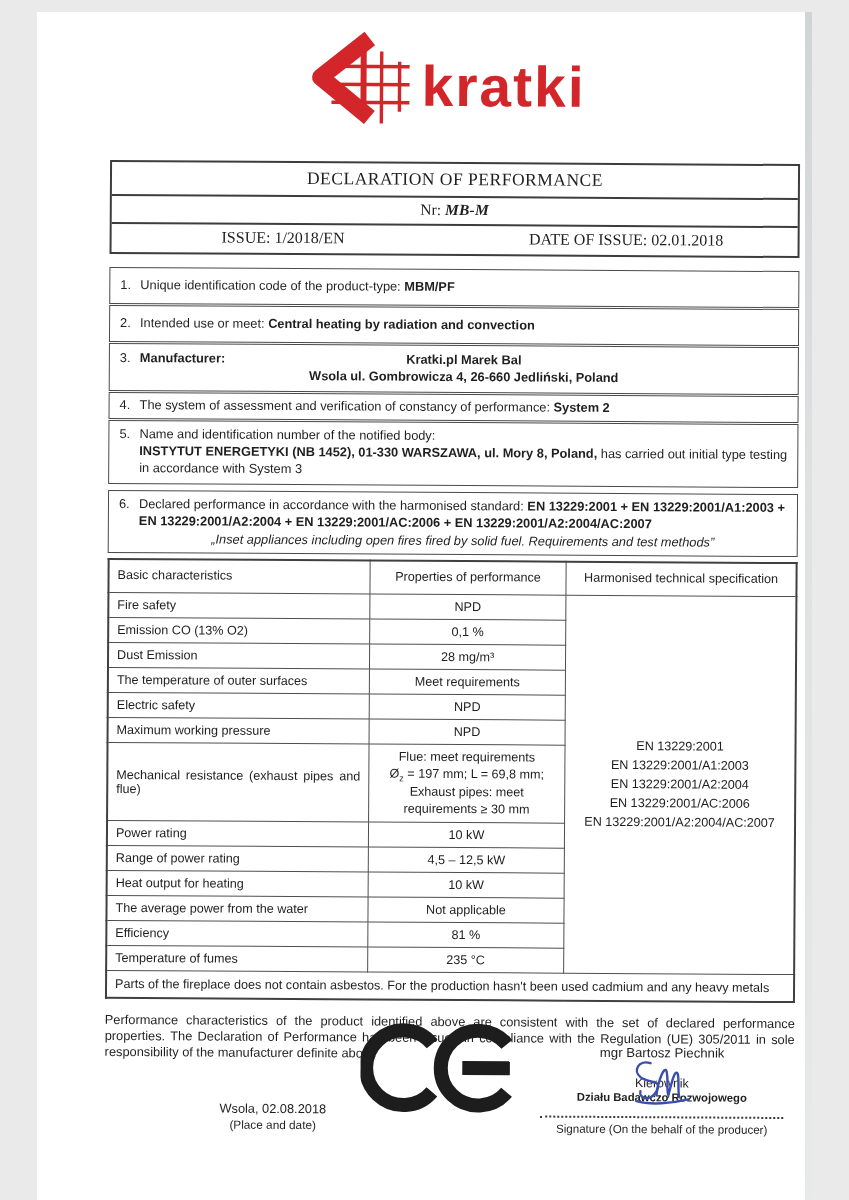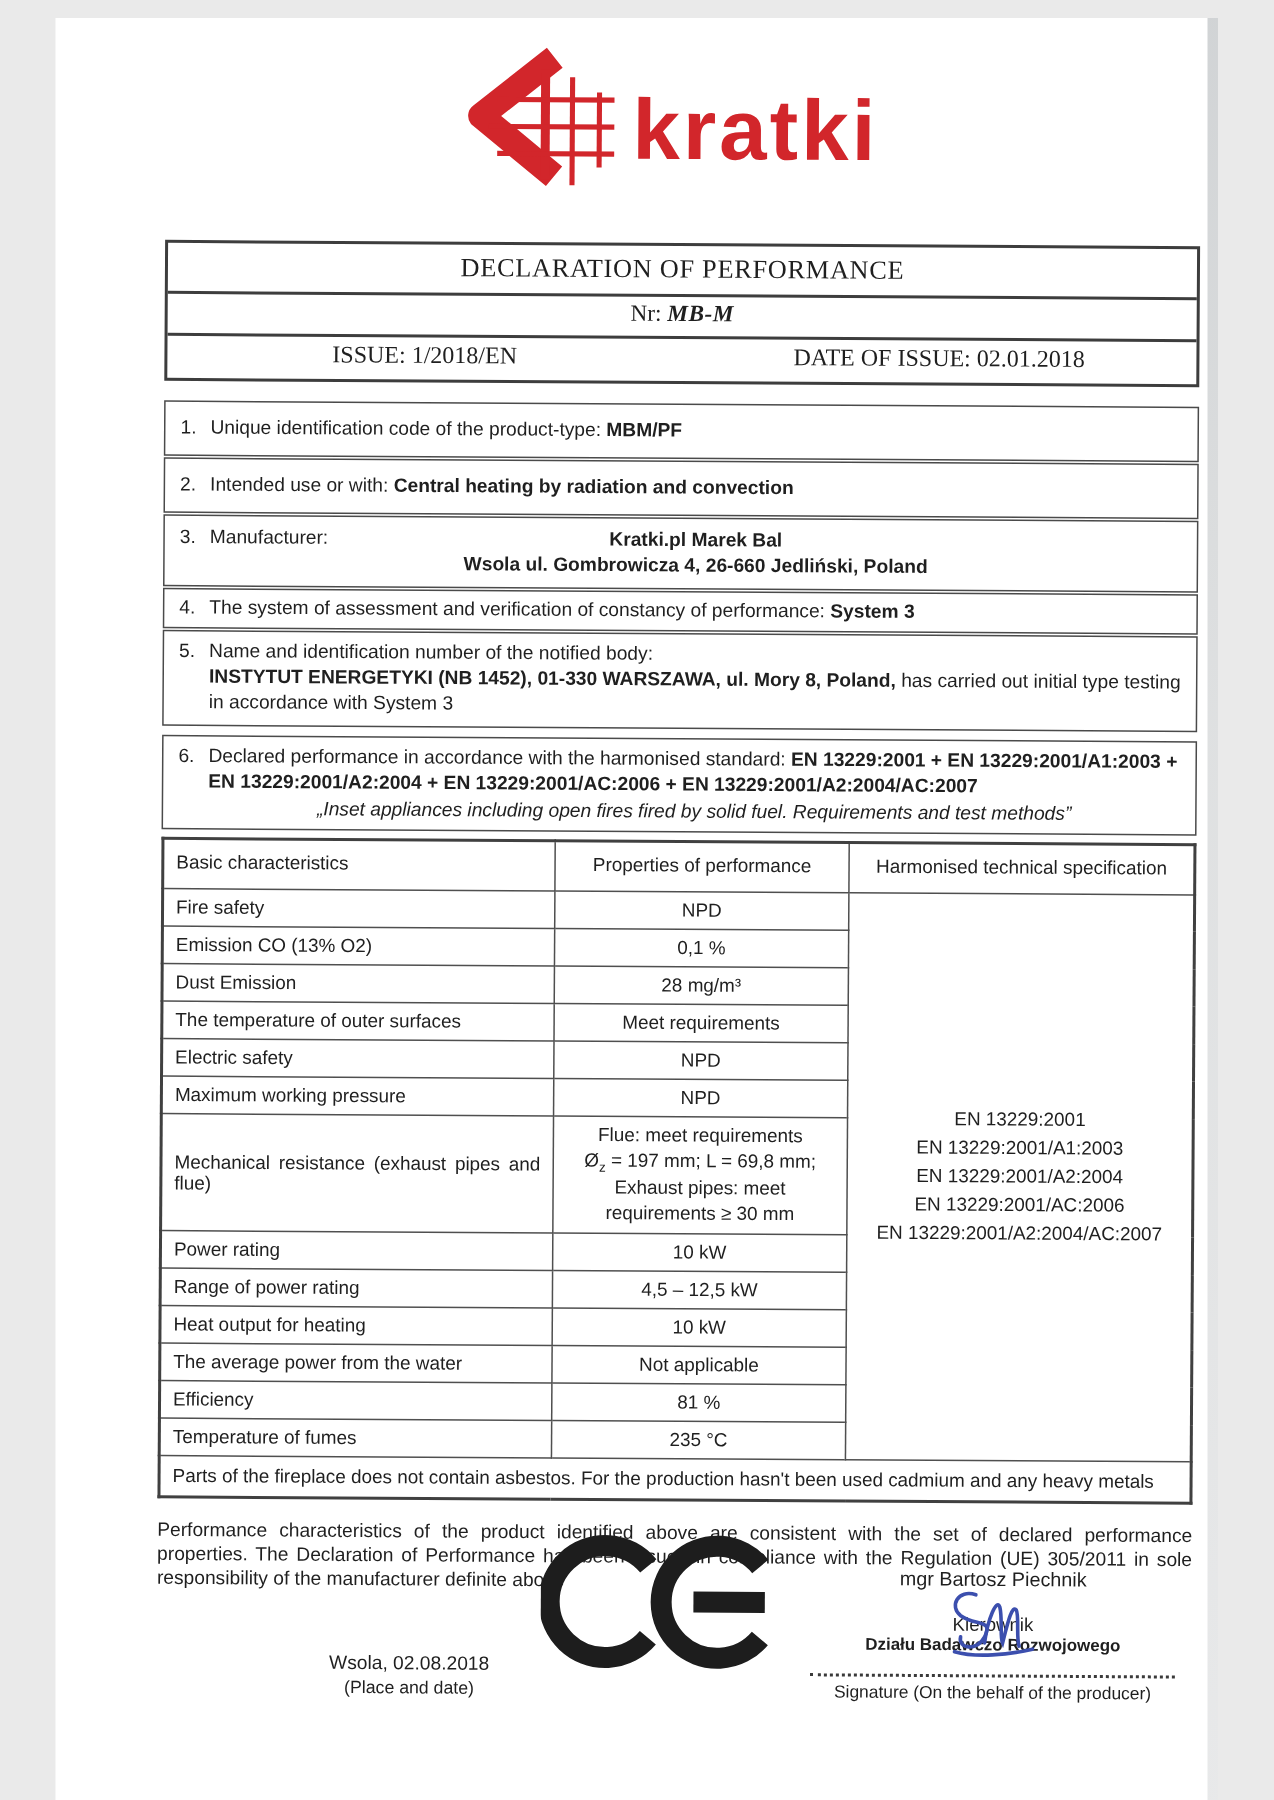--- a/index.html
+++ b/index.html
@@ -30,21 +30,21 @@
   
   .boxes { margin-top:13px; font-size:12.8px; line-height:1.32; }
   .nbox { border:1.5px solid #4a4a4a; margin-top:1px; padding:9px 10px; display:flex; }
   .nbox .num { flex:0 0 20px; }
   .nbox .cont { flex:1; }
   .nbox-3 { padding:6px 10px; }
   .nbox-4 { padding:4px 10px 5px; }
   .nbox-5 { padding:5px 10px 6px; }
   .nbox-6 { margin-top:6px; padding:5px 10px 4px; }
   .center-block { text-align:center; font-weight:bold; }
-  .man-label { position:absolute; left:0; top:0; font-weight:normal; }
+  .man-label { position:absolute; left:0; top:0; font-weight:bold; }
   .man-cont { position:relative; }
   .quote-line { font-style:italic; text-align:center; margin-top:1px; }
 
   
   .perf { width:100%; border-collapse:collapse; margin-top:5px; font-size:12.6px; }
   .perf td, .perf th { border:1px solid #4f4f4f; padding:3px 8px; font-weight:normal; vertical-align:middle; }
   .perf { border:2px solid #404040; }
   .perf th { text-align:center; padding:6px 8px 7px; }
   .perf .lab { width:38%; text-align:left; height:25px; }
   .perf .val { width:28.5%; text-align:center; }
@@ -110,41 +110,41 @@
         <span class="num">1.</span>
         <div class="cont">
           <span>Unique identification code of the product-type:</span>
           <b> <span>MBM/PF</span></b>
         </div>
       </div>
 
       <div class="nbox">
         <span class="num">2.</span>
         <div class="cont">
-          <span>Intended use or with:</span>
+          <span>Intended use or meet:</span>
           <b> <span>Central heating by radiation and convection</span></b>
         </div>
       </div>
 
       <div class="nbox nbox-3">
         <span class="num">3.</span>
         <div class="cont man-cont">
           <span class="man-label">Manufacturer:</span>
           <div class="center-block">
             <div>Kratki.pl Marek Bal</div>
             <div>Wsola ul. Gombrowicza 4, 26-660 Jedliński, Poland</div>
           </div>
         </div>
       </div>
 
       <div class="nbox nbox-4">
         <span class="num">4.</span>
         <div class="cont">
           <span>The system of assessment and verification of constancy of performance:</span>
-          <b> <span>System 3</span></b>
+          <b> <span>System 2</span></b>
         </div>
       </div>
 
       <div class="nbox nbox-5">
         <span class="num">5.</span>
         <div class="cont">
           <div>Name and identification number of the notified body:</div>
           <div>
             <b>INSTYTUT ENERGETYKI  (NB 1452), 01-330 WARSZAWA, ul. Mory 8, Poland,</b><span> has carried out initial type testing in accordance with System 3</span>
           </div>

